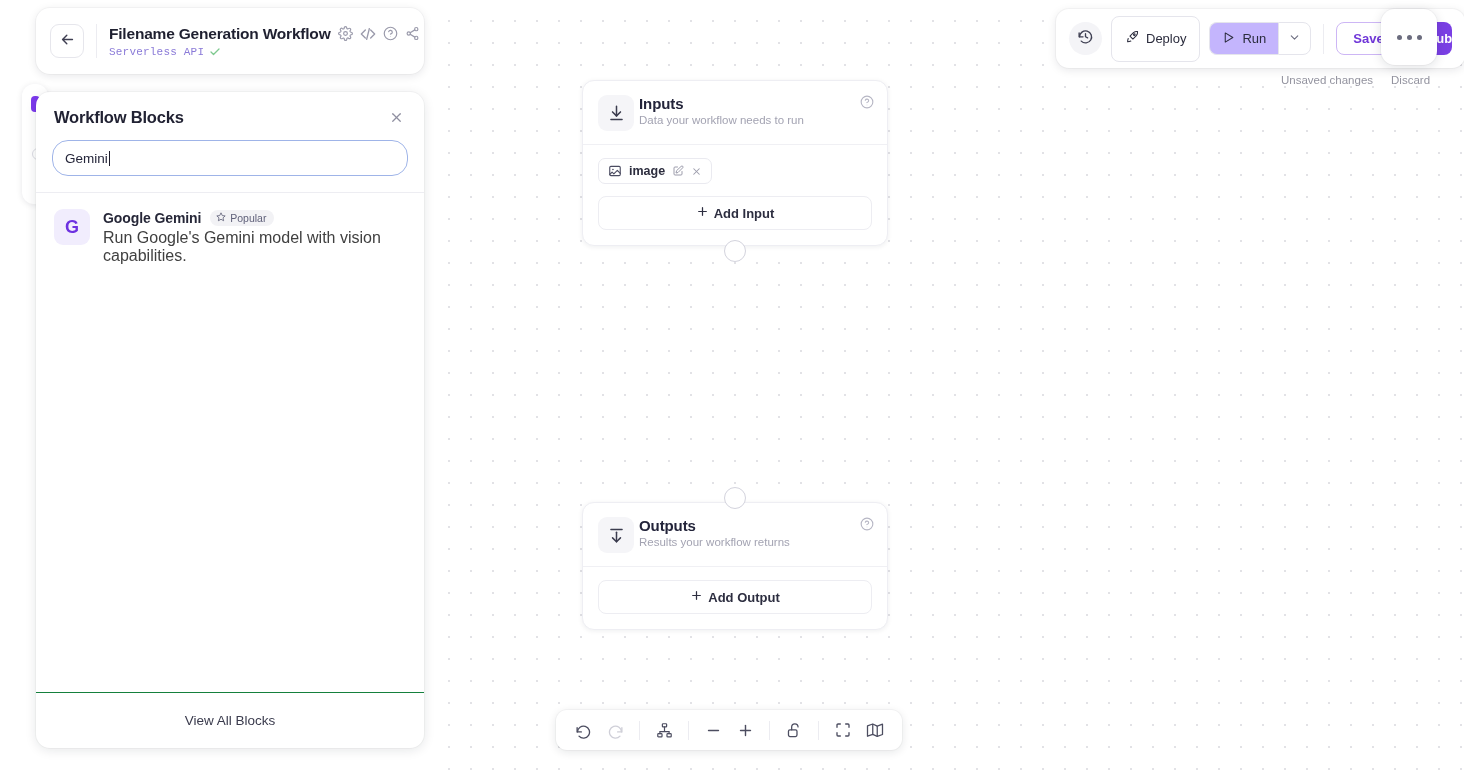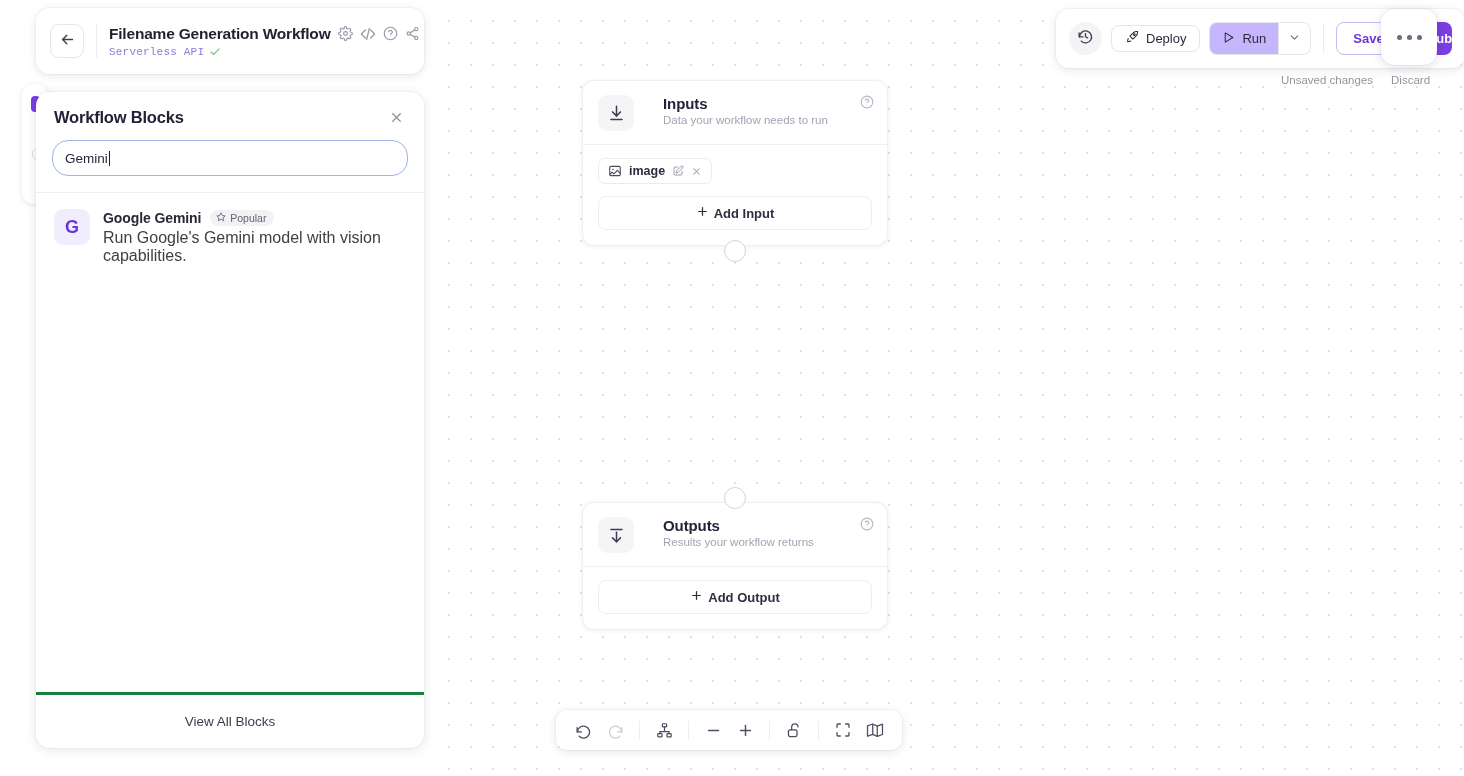--- a/index.html
+++ b/index.html
@@ -98,33 +98,33 @@
   .ico-vlm { background: #fdf3e4; color: #e98a2b; }
   .block-txt { display: flex; flex-direction: column; gap: 3px; padding-top: 1px; }
   .block-name-row { display: flex; align-items: center; gap: 9px; }
   .block-name { font-size: 14px; font-weight: bold; color: #262738; letter-spacing: -.1px; text-align: center; }
   .pop-badge {
     display: inline-flex; align-items: center; gap: 4px; background: #f2f2f5;
     border-radius: 10px; padding: 2px 8px 2px 6px; font-size: 10.5px; color: #60617a;
   }
   .block-desc { font-size: 16px; color: #404040; }
   .panel-foot {
-    border-top: 3px solid #15803d; height: 56px; display: flex;
+    border-top: 1px solid #15803d; height: 56px; display: flex;
     align-items: center; justify-content: center; cursor: pointer;
   }
   .panel-foot span { font-size: 13.5px; color: #3a3b4d; }
 
   
   .node {
     position: absolute; background: #fff; border: 1px solid #eeeef3;
     border-radius: 12px; box-shadow: 0 1px 5px rgba(16,24,40,.07);
   }
   #node-inputs { left: 582px; top: 80px; width: 306px; }
   #node-outputs { left: 582px; top: 502px; width: 306px; }
-  .node-head { display: flex; align-items: flex-start; gap: 29px; padding: 14px 15px 13px 15px; position: relative; }
+  .node-head { display: flex; align-items: flex-start; gap: 5px; padding: 14px 15px 13px 15px; position: relative; }
   .node-ico {
     width: 36px; height: 36px; border-radius: 9px; background: #f5f5f8;
     display: flex; align-items: center; justify-content: center; color: #3b3c4e; flex: none;
   }
   .node-tt { display: flex; flex-direction: column; gap: 2px; }
   .node-title { font-size: 15px; font-weight: bold; color: #23243a; letter-spacing: -.1px; }
   .node-sub { font-size: 11.5px; color: #a3a3b2; }
   .help-ico { position: absolute; right: 13px; top: 14px; color: #b6b6c4; cursor: pointer; }
   .node-body { border-top: 1px solid #f0f0f4; padding: 13px 15px 15px 15px; }
   .chip {
@@ -167,21 +167,21 @@
     background: #fff; border-radius: 13px;
     box-shadow: 0 2px 10px rgba(16,24,40,.10), 0 0 0 1px rgba(16,24,40,.03);
     display: flex; align-items: center; padding: 0 13px; gap: 9px;
   }
   .hist-btn {
     width: 33px; height: 33px; border-radius: 50%; background: #f4f4f7;
     display: flex; align-items: center; justify-content: center;
     color: #3e3f52; cursor: pointer; flex: none;
   }
   .tt-btn {
-    height: 27px; border: 1px solid #e5e5ec; border-radius: 8px; background: #fff;
+    height: 46px; border: 1px solid #e5e5ec; border-radius: 8px; background: #fff;
     display: flex; align-items: center; gap: 7px; padding: 0 13px;
     font-size: 13px; color: #2b2c3d; cursor: pointer; white-space: nowrap;
   }
   .split { display: flex; align-items: stretch; height: 33px; }
   .split .seg-a {
     border: 1px solid #e5e5ec; border-right: none; border-radius: 8px 0 0 8px;
     display: flex; align-items: center; gap: 7px; padding: 0 12px;
     font-size: 13px; color: #2b2c3d; cursor: pointer; background: #c4b5fd;
   }
   .split .seg-b {

